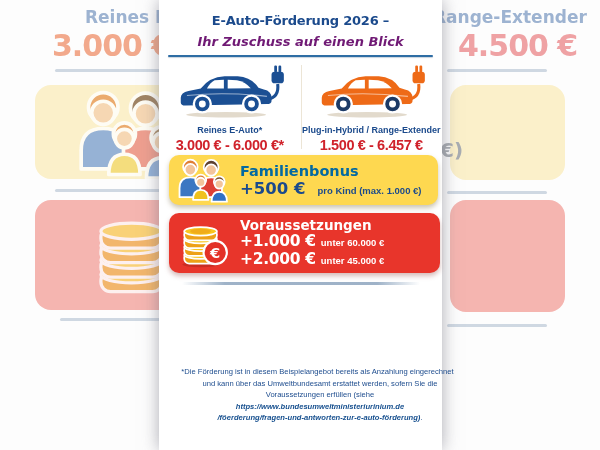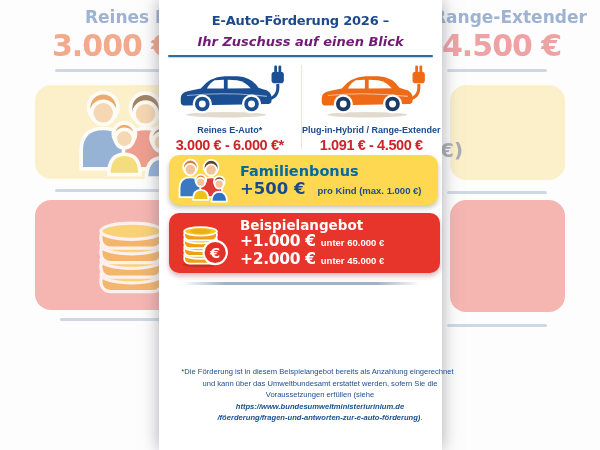--- a/index.html
+++ b/index.html
@@ -4,21 +4,21 @@
 <style>
   html,body{margin:0;padding:0;background:#fdfdfd;}
   .stage{position:relative;width:600px;height:450px;overflow:hidden;
          background:#fdfdfd;font-family:"DejaVu Sans",sans-serif;}
 
   
   .bg-el{position:absolute;z-index:1;}
   .bg-title{font-weight:bold;font-size:17px;color:#9db3d1;white-space:nowrap;}
   .bg-price{font-weight:bold;font-size:30px;letter-spacing:-1px;white-space:nowrap;}
   .bg-price-left{color:#f2a98c;}
-  .bg-price-right{color:#efa2a4;}
+  .bg-price-right{color:#efa2a4;margin-left:16px;}
   .bg-line{height:2.5px;background:#cfd8e2;border-radius:2px;}
   .bg-cream{background:#fbf0ca;border-radius:16px;}
   .bg-pink{background:#f5b5b0;border-radius:16px;}
   .bg-euro{font-weight:bold;font-size:20px;color:#a9adb2;}
   .faded{opacity:.8;}
 
   
   .card{position:absolute;left:159px;top:0;width:283px;height:450px;z-index:2;
         background:#ffffff;box-shadow:0 0 16px rgba(105,105,120,.55);}
   .card-head{text-align:center;padding-top:11px;}
@@ -154,21 +154,21 @@
           <path d="M6,50 L6,44 Q6,37 16,35 L32,32 Q43,17 63,16 L80,16 Q98,17 107,31 L114,33 Q124,35 124,44 L124,48 Q124,52 118,52 L12,54 Q6,54 6,50 Z" fill="#ee6a17"></path>
           <path d="M50,21 L62,20.5 L62,32 L40,32 Q44,24 50,21 Z" fill="#ffffff"></path>
           <path d="M67,20.5 L79,21 Q90,23 97,31.5 L67,32 Z" fill="#ffffff"></path>
           <path d="M14,41 Q62,36 118,42" stroke="#ffffff" stroke-width="1.5" fill="none" opacity=".55"></path>
           <circle cx="34" cy="52" r="11" fill="#1c3a66" stroke="#ffffff" stroke-width="3"></circle>
           <circle cx="34" cy="52" r="4.5" fill="#ffffff"></circle>
           <circle cx="98" cy="52" r="11" fill="#1c3a66" stroke="#ffffff" stroke-width="3"></circle>
           <circle cx="98" cy="52" r="4.5" fill="#ffffff"></circle>
         </svg>
         <div class="car-label">Plug-in-Hybrid / Range-Extender</div>
-        <div class="car-price">1.091 € - 4.500 €</div>
+        <div class="car-price">1.500 € - 6.457 €</div>
       </div>
     </div>
 
     <div class="bonus-box family-box">
       <svg width="56" height="46" viewBox="0 0 62 50">
         <g stroke="#fff" stroke-width="2" stroke-linejoin="round">
           <circle cx="17" cy="10.5" r="8" fill="#e07f36"></circle>
           <circle cx="17" cy="13.5" r="6.3" fill="#f3c49c"></circle>
           <path d="M5,44 L5,34 q0,-12 12,-12 q12,0 12,12 l0,10 z" fill="#3c77c2"></path>
           <circle cx="40" cy="11" r="8.2" fill="#5d4030"></circle>
@@ -201,21 +201,21 @@
           <rect x="8" y="22" width="38" height="13" rx="6" fill="#eda117"></rect>
           <ellipse cx="27" cy="24.5" rx="19" ry="5" fill="#f9c61e"></ellipse>
           <rect x="8" y="13" width="38" height="13" rx="6" fill="#eda117"></rect>
           <ellipse cx="27" cy="15.5" rx="19" ry="5" fill="#f9c61e"></ellipse>
         </g>
         <ellipse cx="27" cy="15.5" rx="12" ry="3" fill="#eda117" opacity=".7"></ellipse>
         <circle cx="44" cy="40" r="13.5" fill="#e33127" stroke="#fff" stroke-width="2.5"></circle>
         <text x="44" y="46" font-size="17" font-weight="bold" fill="#ffffff" text-anchor="middle">€</text>
       </svg>
       <div class="bonus-text">
-        <div class="income-title">Beispielangebot</div>
+        <div class="income-title">Voraussetzungen</div>
         <div class="income-row">
           <span class="income-amount">+1.000 €</span><span class="income-cond">unter 60.000 €</span>
         </div>
         <div class="income-row">
           <span class="income-amount">+2.000 €</span><span class="income-cond">unter 45.000 €</span>
         </div>
       </div>
     </div>
 
     <div class="swoosh"></div>

